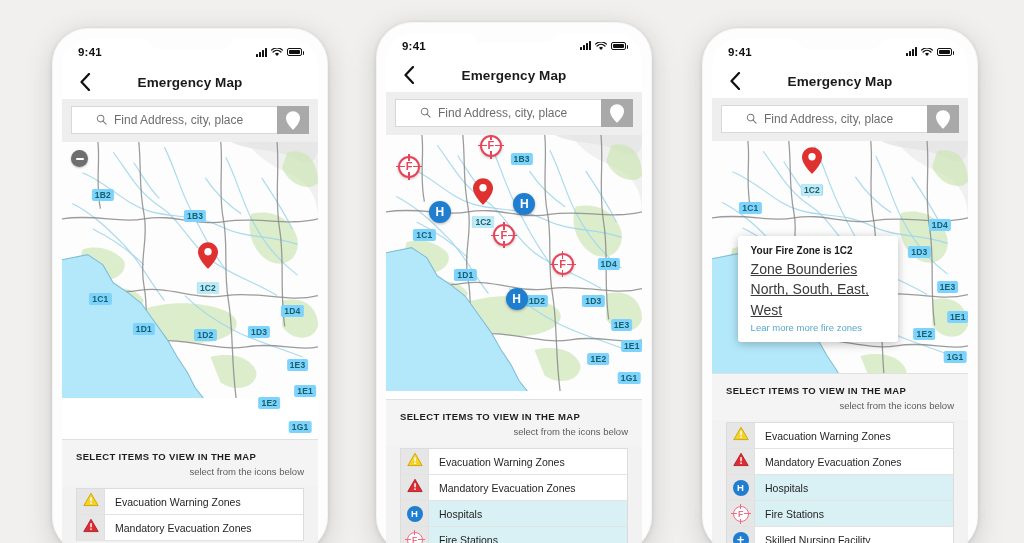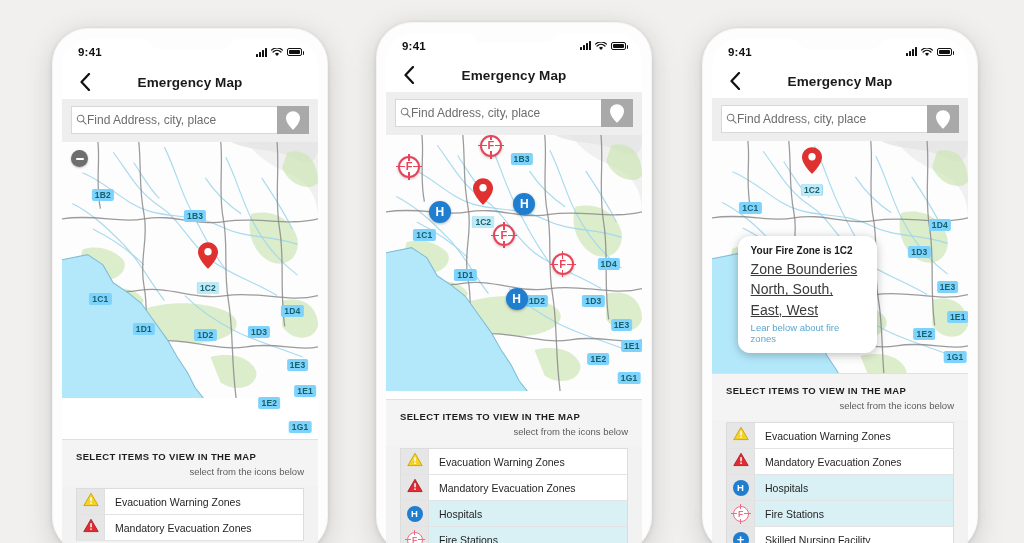--- a/index.html
+++ b/index.html
@@ -65,21 +65,21 @@
     pointer-events:none;
   }
 
   
   .searchwrap {
     background:#eeeeee; padding:7px 9px 8px 9px;
     display:flex; align-items:stretch; gap:0;
   }
   .searchbox {
     flex:1; background:#fff; border:1px solid #d8d8d8; border-right:none;
-    display:flex; align-items:center; padding: 0 4px; height:28px;
+    display:flex; align-items:center; gap:7px; padding: 0 24px; height:28px;
   }
   .searchbox .mag { flex:0 0 auto; }
   .searchbox input {
     border:none; outline:none; width:100%;
     font-family:"Liberation Sans", sans-serif; font-size:12px; color:#3c3c3c;
     background:transparent;
   }
   .searchbox input::placeholder { color:#6d6d6d; }
   .pinbtn {
     width:32px; background:#a9a9a9; display:flex; align-items:center; justify-content:center;
@@ -122,23 +122,23 @@
            box-shadow:0 1px 3px rgba(0,0,0,.22); font-size:11px; }
   .poi.f::before, .poi.f::after{
     content:""; position:absolute; background:#e8455a;
   }
   .poi.f::before{ left:-4px; right:-4px; height:1.6px; top:50%; margin-top:-.8px; }
   .poi.f::after{ top:-4px; bottom:-4px; width:1.6px; left:50%; margin-left:-.8px; }
   .poi.f span{ position:relative; z-index:2; background:#fff; padding:0 1px; line-height:1; }
 
   
   .callout {
-    position:absolute; background:#fff; border-radius:12px;
+    position:absolute; background:#fff; border-radius:3px;
     box-shadow:0 2px 10px rgba(0,0,0,.26);
-    padding:9px 12px 9px 13px; width:139px; z-index:6;
+    padding:9px 12px 9px 13px; width:160px; z-index:6;
   }
   .callout .c-title { font-size:10px; font-weight:bold; color:#1b1b1b; margin-bottom:3px; }
   .callout .c-line  { font-size:14px; color:#3a3a3a; line-height:1.45;text-decoration:underline; }
   .callout .c-link  { font-size:9.5px; color:#5aa7cf; margin-top:2px; cursor:pointer; }
 
   
   .panel { background:#f2f2f2; border-top:1px solid #e0e0e0; }
   .panel-head { padding: 11px 14px 9px 14px; background:#f4f4f4; }
   .panel-title { font-size:9.5px; font-weight:bold; color:#1e1e1e; letter-spacing:.35px; }
   .panel-sub { font-size:9.5px; color:#5c5c5c; margin-top:4px;text-align:right; }
@@ -532,21 +532,21 @@
           <div class="zoneLabel" style="left:83%;top:83%">1E2</div>
           <div class="zoneLabel" style="left:95%;top:93%">1G1</div>
           <div class="pin" style="left:39%;top:16%"><svg width="20" height="27" viewBox="0 0 24 32">
               <path d="M12 0C5.4 0 0 5.4 0 12c0 8.6 12 20 12 20s12-11.4 12-20C24 5.4 18.6 0 12 0z" fill="#e03131"></path>
               <circle cx="12" cy="11.5" r="4.4" fill="#fff"></circle>
             </svg></div>
           <div class="callout" style="left:10%;top:41%">
             <div class="c-title">Your Fire Zone is 1C2</div>
             <div class="c-line">Zone Bounderies</div>
             <div class="c-line">North, South, East, West</div>
-            <div class="c-link">Lear below about fire zones</div>
+            <div class="c-link">Lear more more fire zones</div>
           </div>
           <div class="pinlabel" style="left:39%;top:21%">1C2</div>
         </div>
         <div class="panel" style="flex:1;">
           <div class="panel-head">
             <div class="panel-title">SELECT ITEMS TO VIEW IN THE MAP</div>
             <div class="panel-sub">select from the icons below</div>
           </div>
           <div class="list">
             <div class="row">

